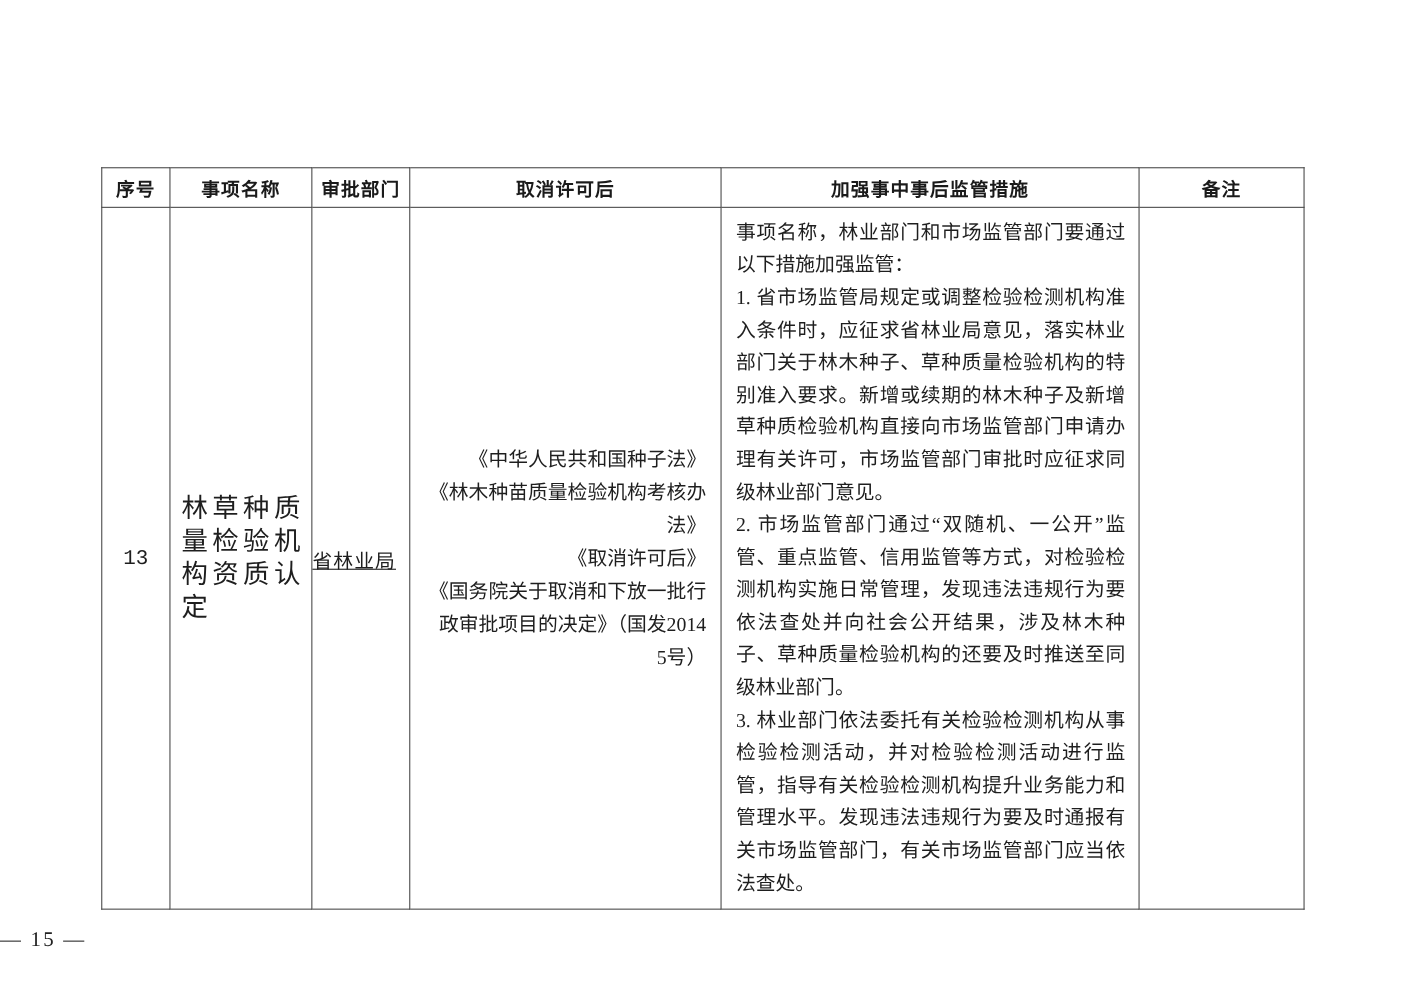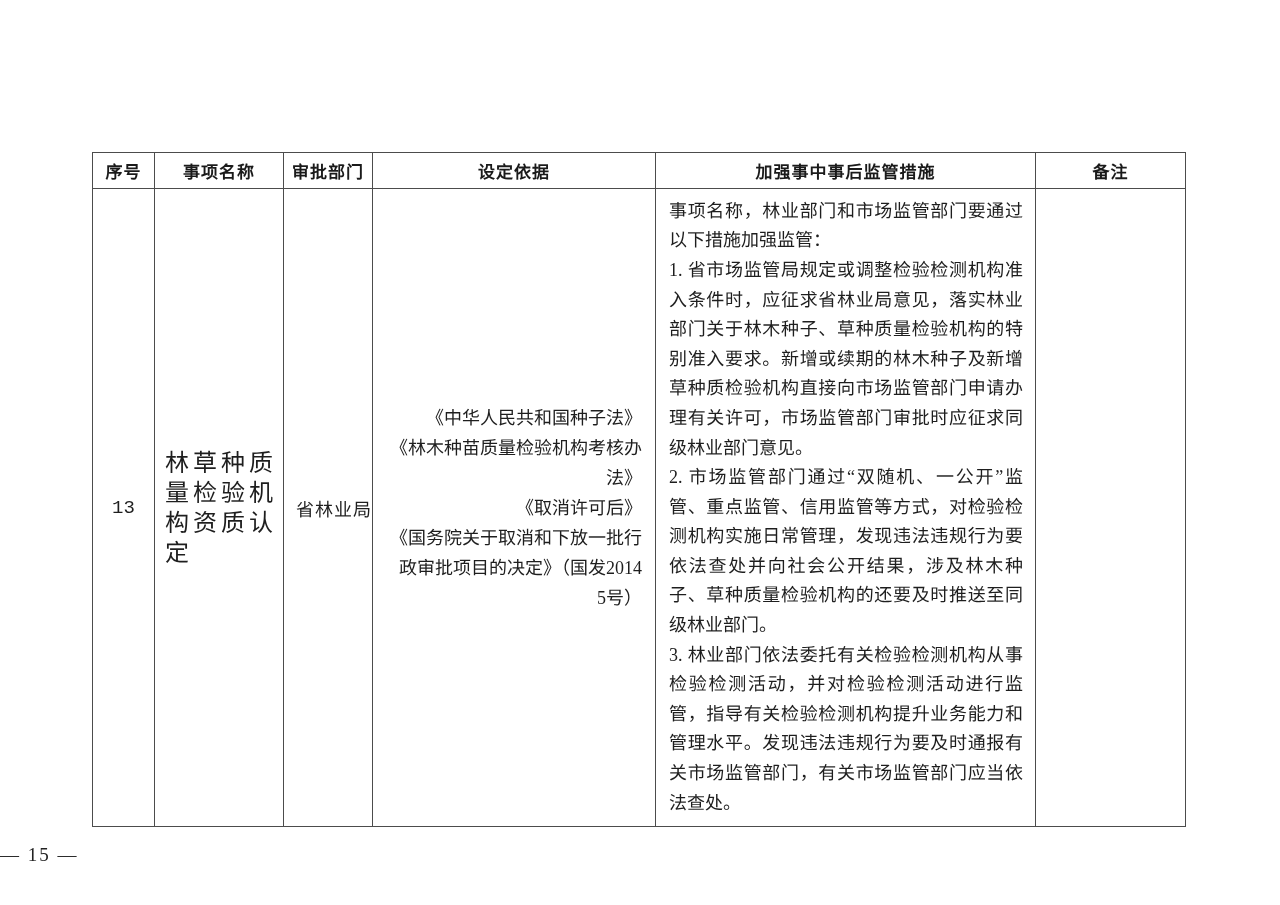--- a/index.html
+++ b/index.html
@@ -46,23 +46,24 @@
     font-size: 19px;
     font-family: Liberation Mono, monospace;
   }
   td.cell-name {
     padding: 0 10px;
     font-size: 24px;
     line-height: 30px;
     text-align: justify;
   }
   td.cell-dept {
-    text-align: right;
+    text-align: left;
     font-size: 18px;
     letter-spacing: 1px;
+    text-decoration: underline;
   }
   td.cell-basis { padding: 0 13px; }
   td.cell-basis p {
     font-size: 18px;
     line-height: 30px;
     text-align: right;
   }
   td.cell-measures { padding: 0 12px 0 13px; }
   td.cell-measures p {
     font-size: 18px;
@@ -96,21 +97,21 @@
       <col style="width:89px">
       <col style="width:283px">
       <col style="width:380px">
       <col style="width:150px">
     </colgroup>
     <thead>
       <tr>
         <th class="header-cell">序号</th>
         <th class="header-cell">事项名称</th>
         <th class="header-cell">审批部门</th>
-        <th class="header-cell">设定依据</th>
+        <th class="header-cell">取消许可后</th>
         <th class="header-cell">加强事中事后监管措施</th>
         <th class="header-cell">备注</th>
       </tr>
     </thead>
     <tbody>
       <tr>
         <td class="cell-seq">13</td>
         <td class="cell-name">林草种质量检验机构资质认定</td>
         <td class="cell-dept">省林业局</td>
         <td class="cell-basis">

